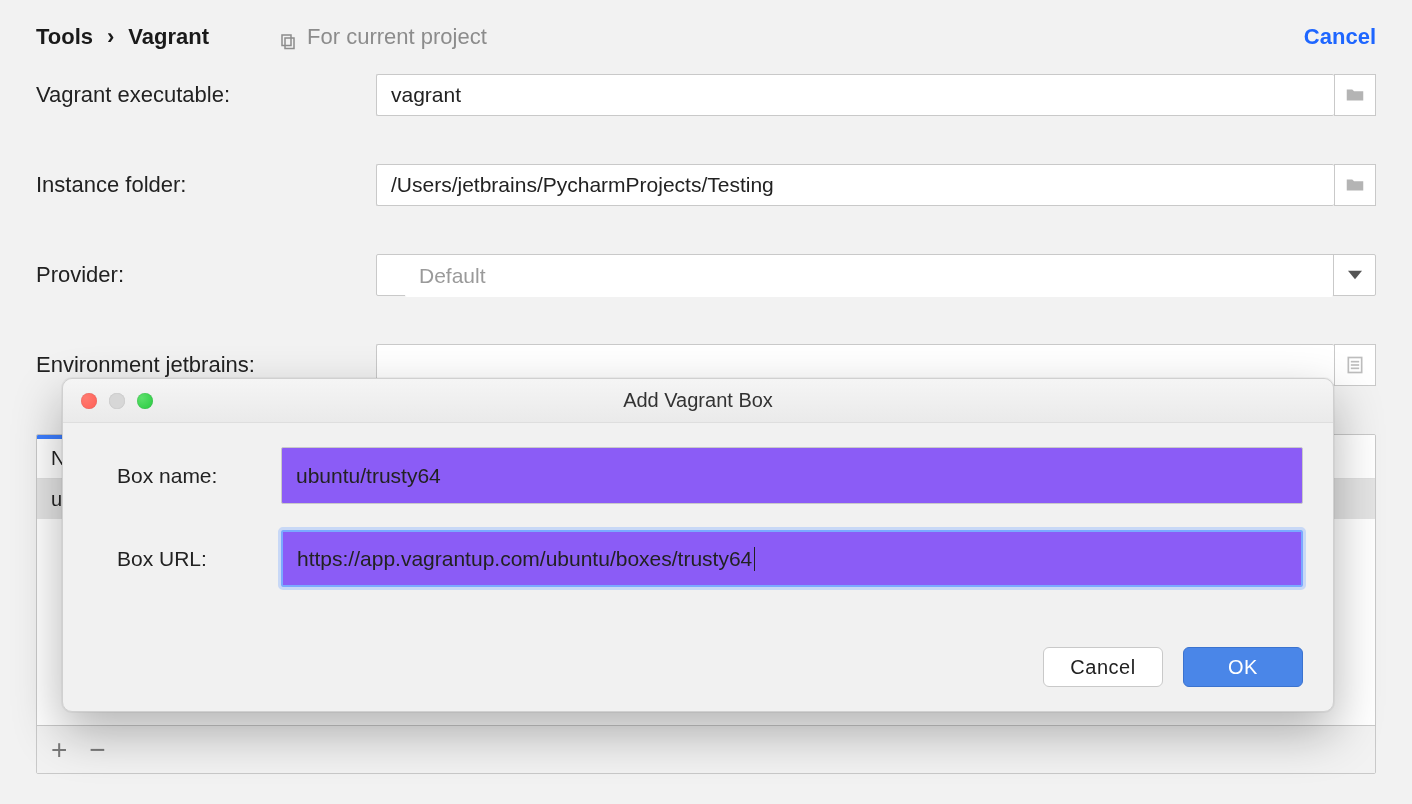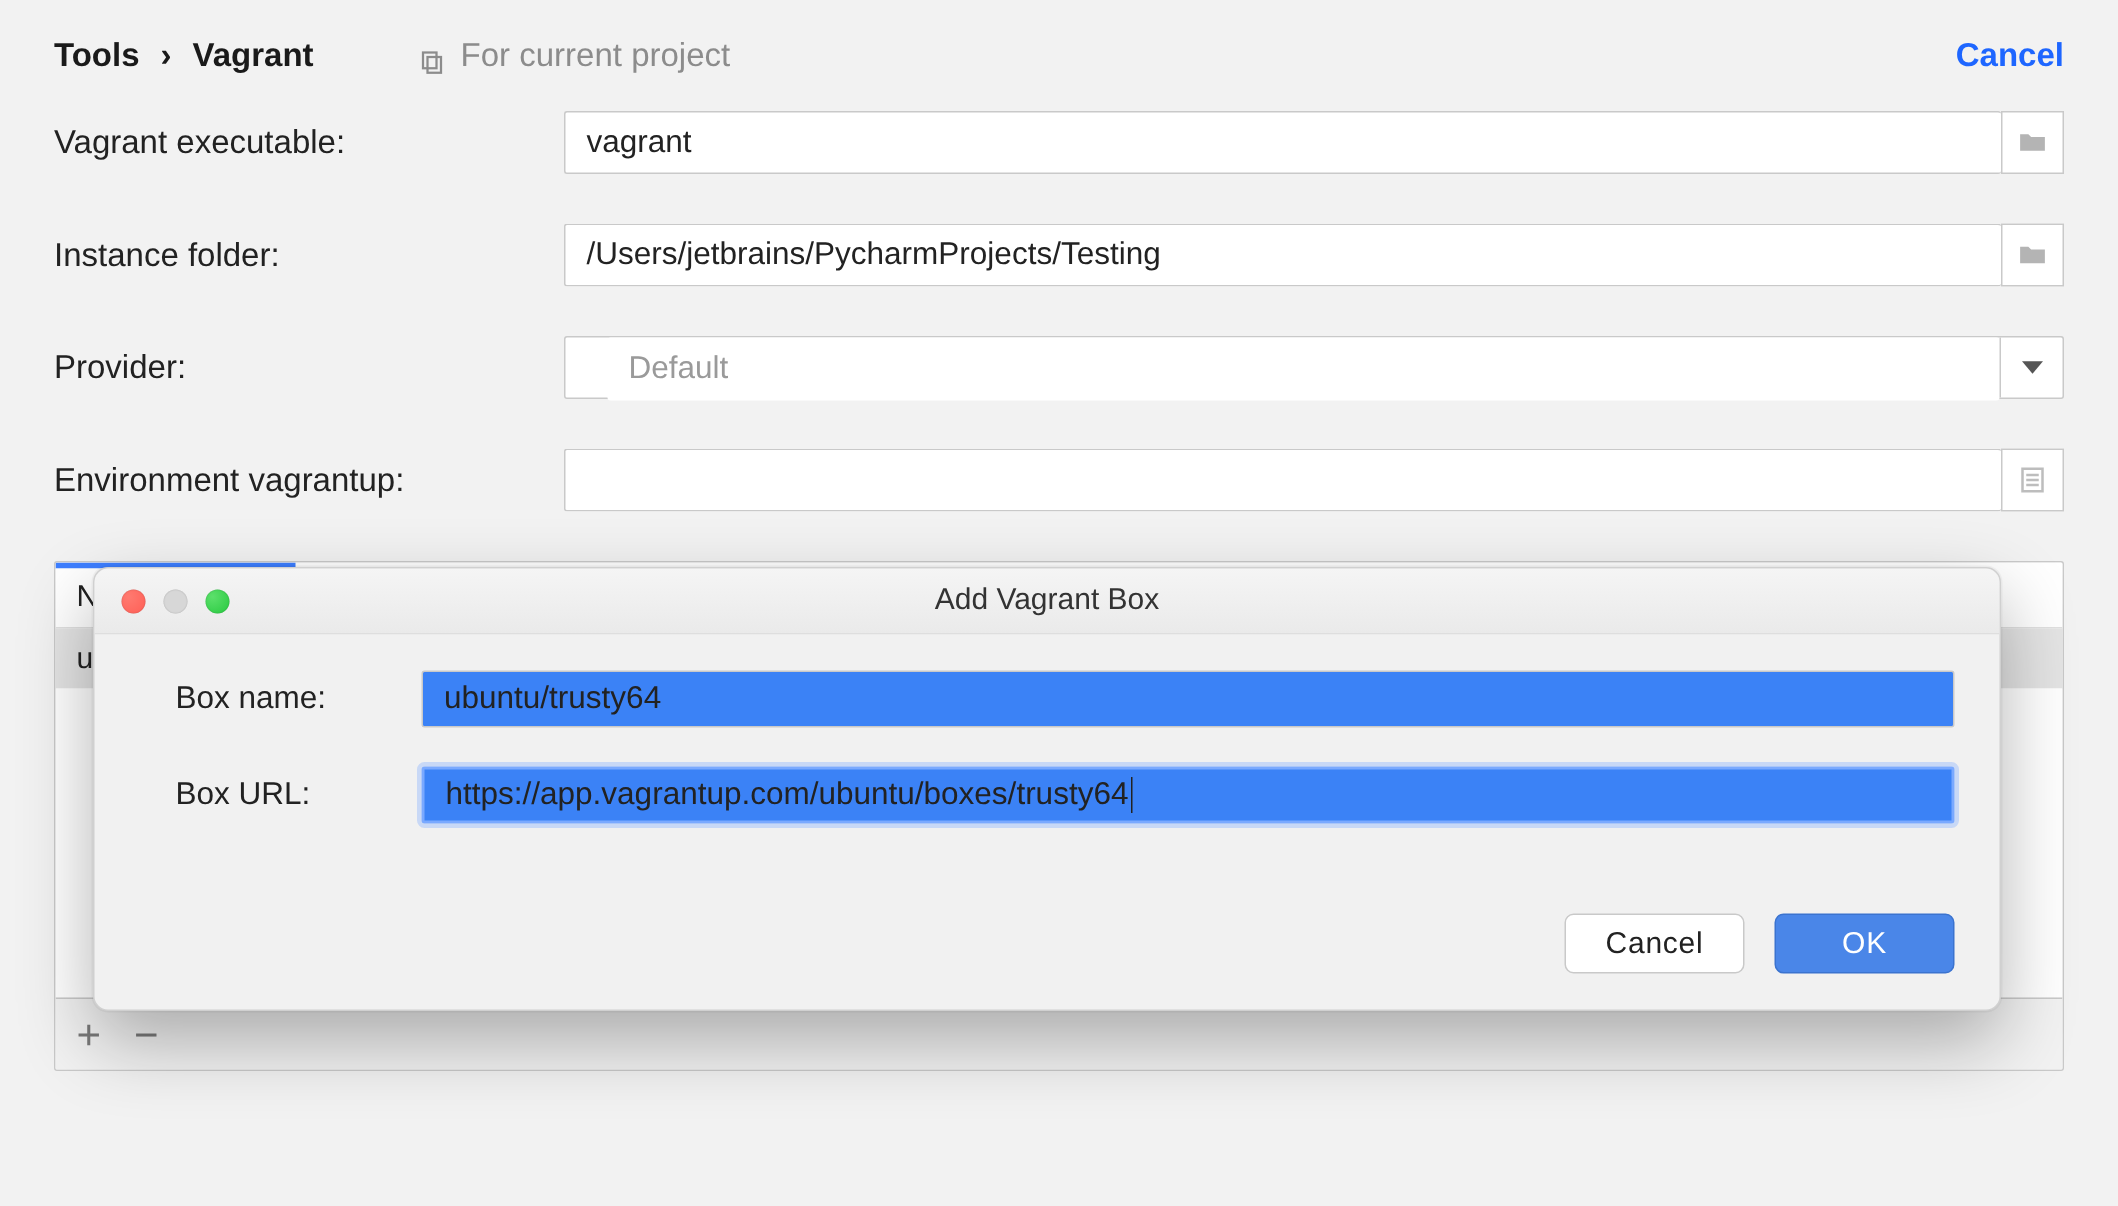--- a/index.html
+++ b/index.html
@@ -50,21 +50,21 @@
     cursor: pointer;
   }
 
   
   .settings-area {
     padding: 0 36px;
   }
   .form-row {
     display: flex;
     align-items: center;
-    margin-bottom: 33px;
+    margin-bottom: 48px;
   }
   .form-label {
     width: 340px;
     font-size: 22px;
     color: #222;
   }
   .text-field {
     flex: 1;
     height: 42px;
     border: 1px solid #c9c9c9;
@@ -194,23 +194,23 @@
   .modal-title {
     flex:1; text-align:center; font-size:20px; color:#333;
   }
   .modal-body { padding: 24px 30px 10px 30px; }
   .modal-row {
     display:flex; align-items:center; margin-bottom:26px;margin-left:24px;
   }
   .modal-label { width:164px; font-size:21px; color:#222; }
   .modal-input {
     flex:1;
-    height:38px;
+    height:57px;
     border:1px solid #c9c9c9;
-    background:#3b82f6;
+    background:#8b5cf6;
     padding:0 14px;
     font-size:21px;
     color:#222;
     border-radius:2px;
     display:flex;
     align-items:center;
   }
   .modal-input.focus {
     border:2px solid #7aa9ff;
     outline:3px solid rgba(122,169,255,0.35);
@@ -300,21 +300,21 @@
       <div class="text-field placeholder">Default</div>
       <div class="combo-arrow">
         <svg viewBox="0 0 10 6">
             <path d="M0 0l5 6 5-6z"></path>
           </svg>
       </div>
     </div>
   </div>
 
   <div class="form-row">
-    <div class="form-label">Environment vagrantup:</div>
+    <div class="form-label">Environment jetbrains:</div>
     <div class="with-list">
       <div class="text-field"></div>
       <div class="list-slot">
         <svg viewBox="0 0 24 24" width="20" height="20">
           <rect x="4" y="3" width="16" height="18" fill="none" stroke="#bdbdbd" stroke-width="2"></rect>
           <line x1="7" y1="8" x2="17" y2="8" stroke="#bdbdbd" stroke-width="2"></line>
           <line x1="7" y1="12" x2="17" y2="12" stroke="#bdbdbd" stroke-width="2"></line>
           <line x1="7" y1="16" x2="17" y2="16" stroke="#bdbdbd" stroke-width="2"></line>
         </svg>
       </div>

